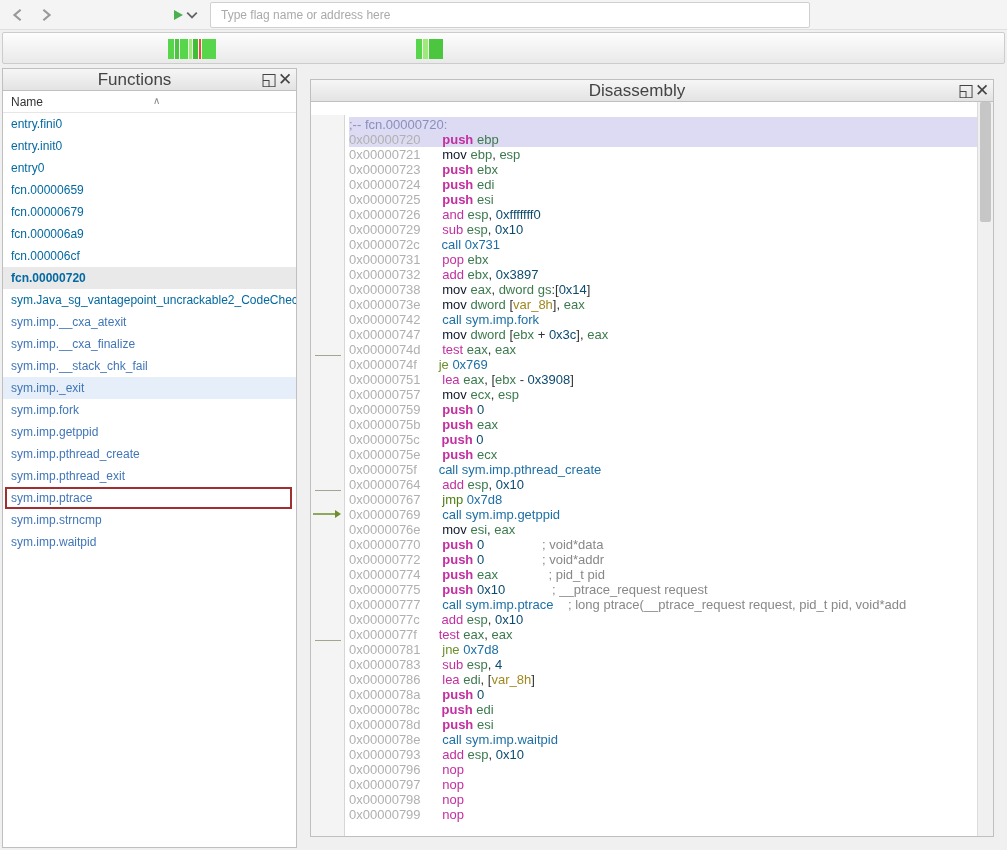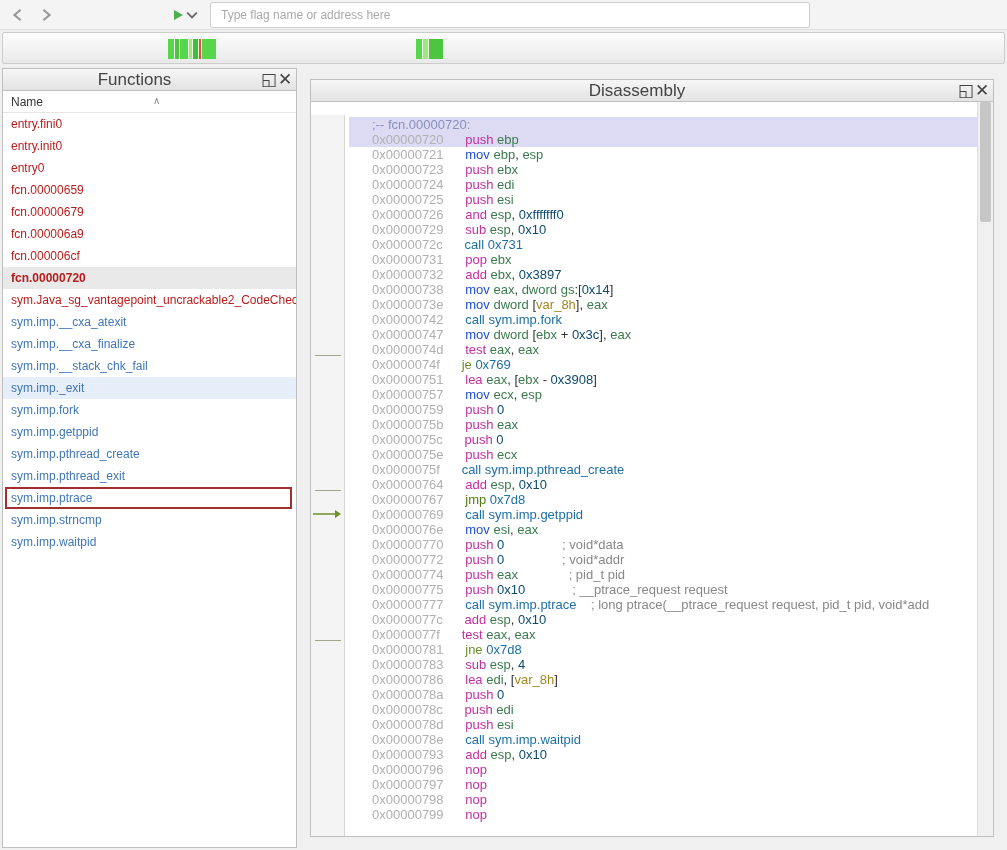--- a/index.html
+++ b/index.html
@@ -27,39 +27,39 @@
 .functions { width:295px; background:#fff; border:1px solid #bfbfbf; margin:2px 0 2px 2px; display:flex; flex-direction:column; }
 .panel-header { height:22px; background:linear-gradient(#f6f6f6,#e3e3e3); border-bottom:1px solid #c0c0c0; display:flex; align-items:center; justify-content:space-between; padding:0 4px; font-size:17px; color:#444; }
 .panel-header .title { flex:1; text-align:center; }
 .panel-header .controls { display:flex; gap:2px; }
 .panel-header .controls span { width:14px; height:14px; display:inline-flex; align-items:center; justify-content:center; cursor:pointer; color:#444; }
 .fn-cols { height:22px; display:flex; align-items:center; font-size:12px; padding:0 8px; border-bottom:1px solid #e6e6e6; color:#333; position:relative; }
 .fn-sort { position:absolute; left:150px; top:4px; font-size:10px; color:#888; }
 .fn-list { flex:1; overflow:hidden; }
 .fn-item { height:22px; line-height:22px; padding:0 8px; font-size:12px; white-space:nowrap; overflow:hidden; cursor:pointer; }
 .fn-link { color:#4076b8; }
-.fn-plain { color:#b91c1c; }
+.fn-plain { color:#0369a1; }
 .fn-selected { background:#e5eef9; }
 .fn-highlighted { border:2px solid #a03030; margin:0 4px 0 2px; padding:0 4px; line-height:18px; }
 .fn-bold { font-weight:600; background:#e9e9e9; }
 
 
 .disasm { flex:1; background:#fff; border:1px solid #bfbfbf; margin:13px; display:flex; flex-direction:column;gap:13px; }
 .disasm-header { position:relative; }
 .disasm .panel-header .title { text-align:center; }
 .disasm-gutter-wrap { display:flex; flex:1; overflow:hidden; }
 .gutter { width:34px; background:#f4f4f4; border-right:1px solid #d6d6d6; position:relative; }
 .arrow-in { position:absolute; left:0; width:34px; }
 .arrow-in svg { width:34px; height:14px; }
 .disasm-body { flex:1; background:#fff; overflow:hidden; font-family:Consolas,"Courier New",monospace; font-size:13px; line-height:15px; padding:2px 4px; }
-.line { white-space:pre;padding-left:23px; }
+.line { white-space:pre; }
 .first-line { background:#dcdbf3; }
 .addr { color:#b0b0b0; }
-.mnem-push { color:#c22fa0; }
-.mnem-mov { color:#1d4ed8; }
+.mnem-push { color:#c22fa0;font-weight:bold; }
+.mnem-mov { color:#0f172a; }
 .mnem-and { color:#c22fa0; }
 .mnem-sub { color:#c22fa0; }
 .mnem-add { color:#c22fa0; }
 .mnem-pop { color:#c22fa0; }
 .mnem-test { color:#c22fa0; }
 .mnem-lea { color:#c22fa0; }
 .mnem-nop { color:#c22fa0; }
 .mnem-call { color:#1d6fa5; }
 .mnem-jmp { color:#4d7c0f; }
 .mnem-je { color:#6d8f2c; }

